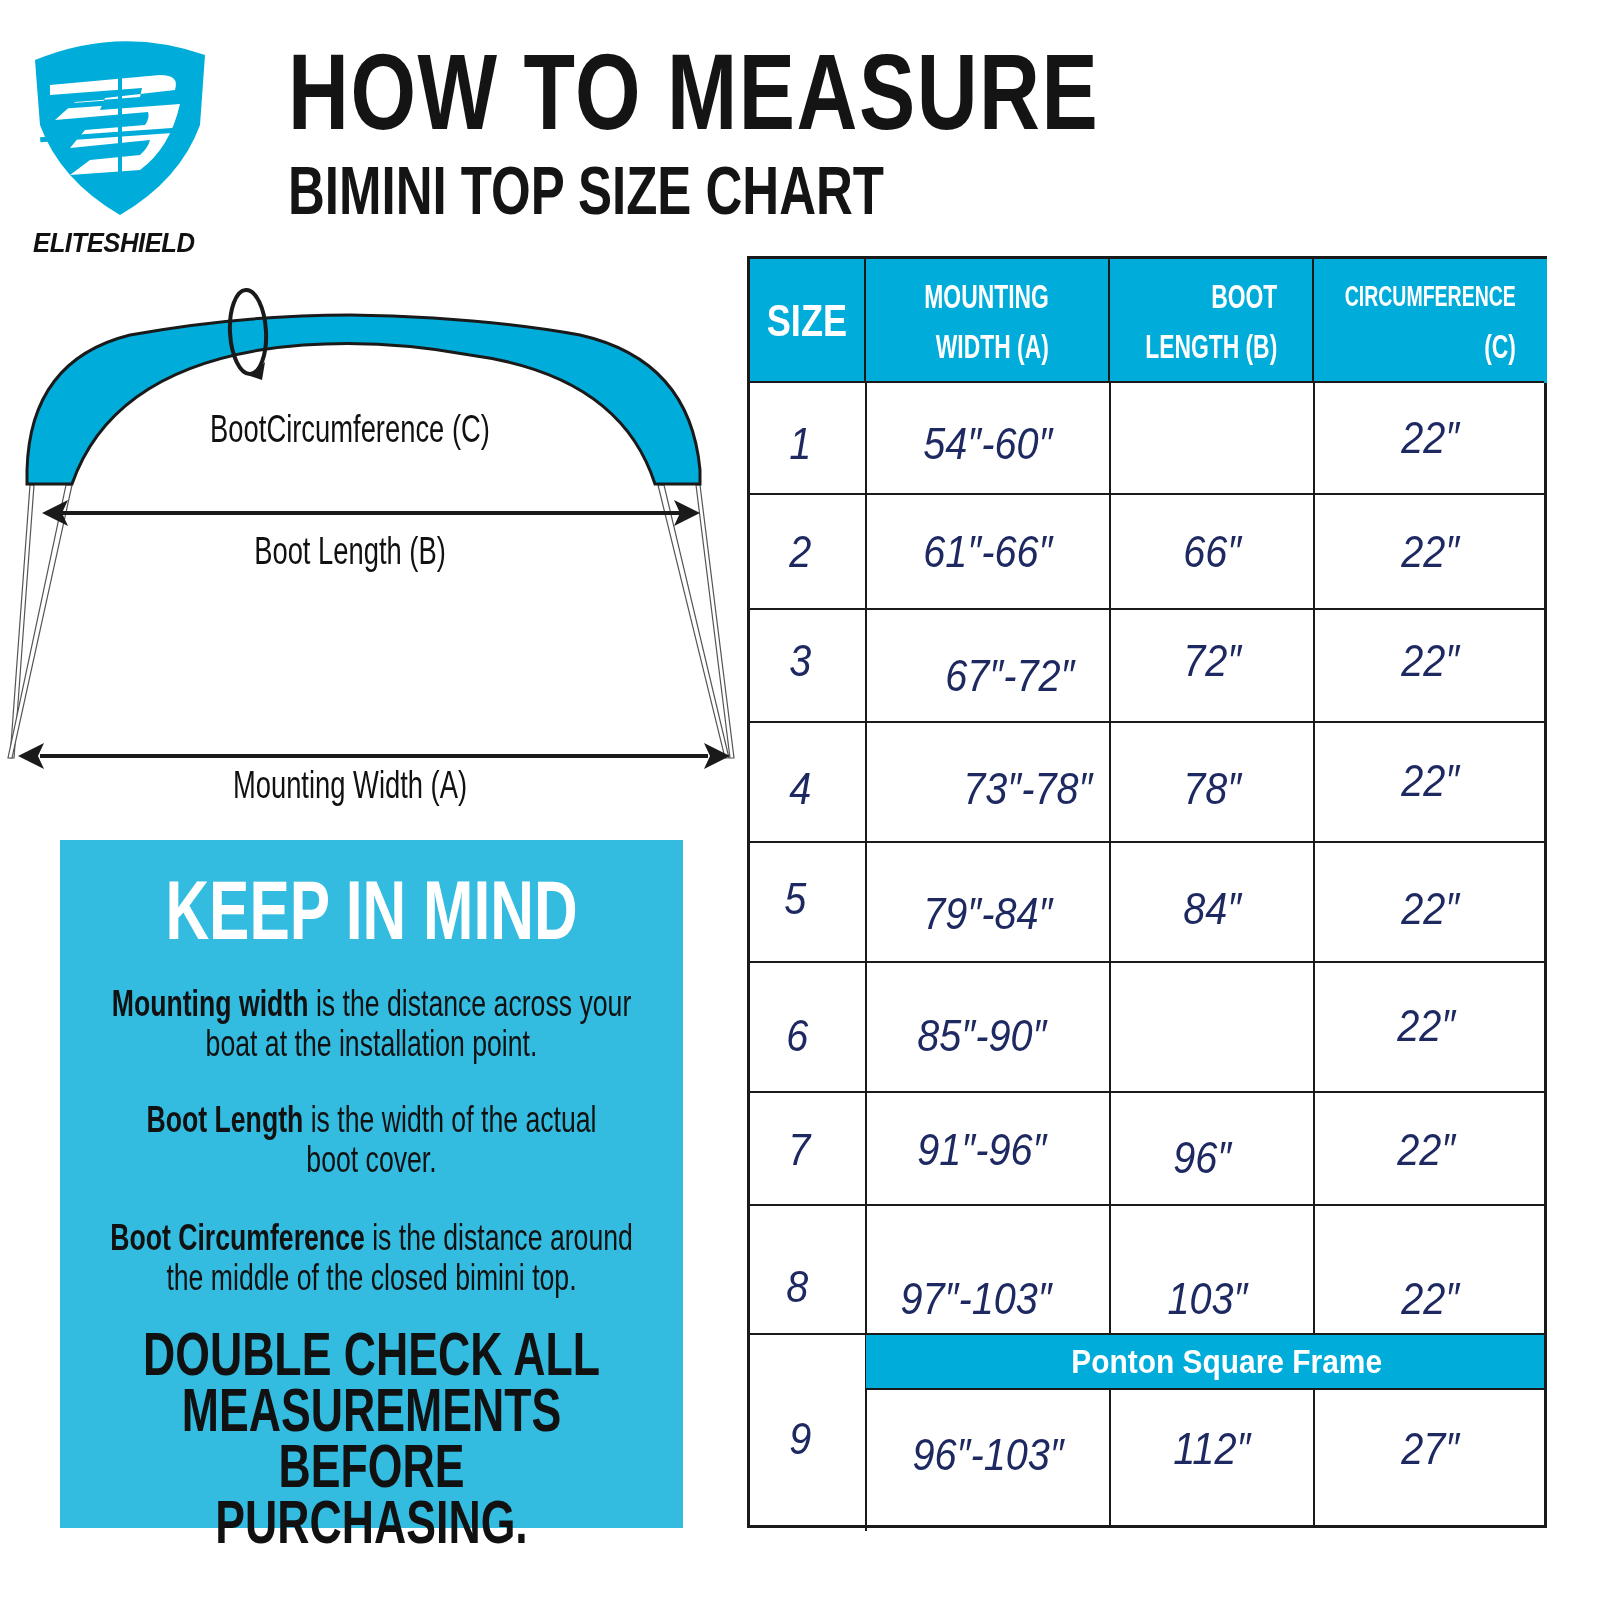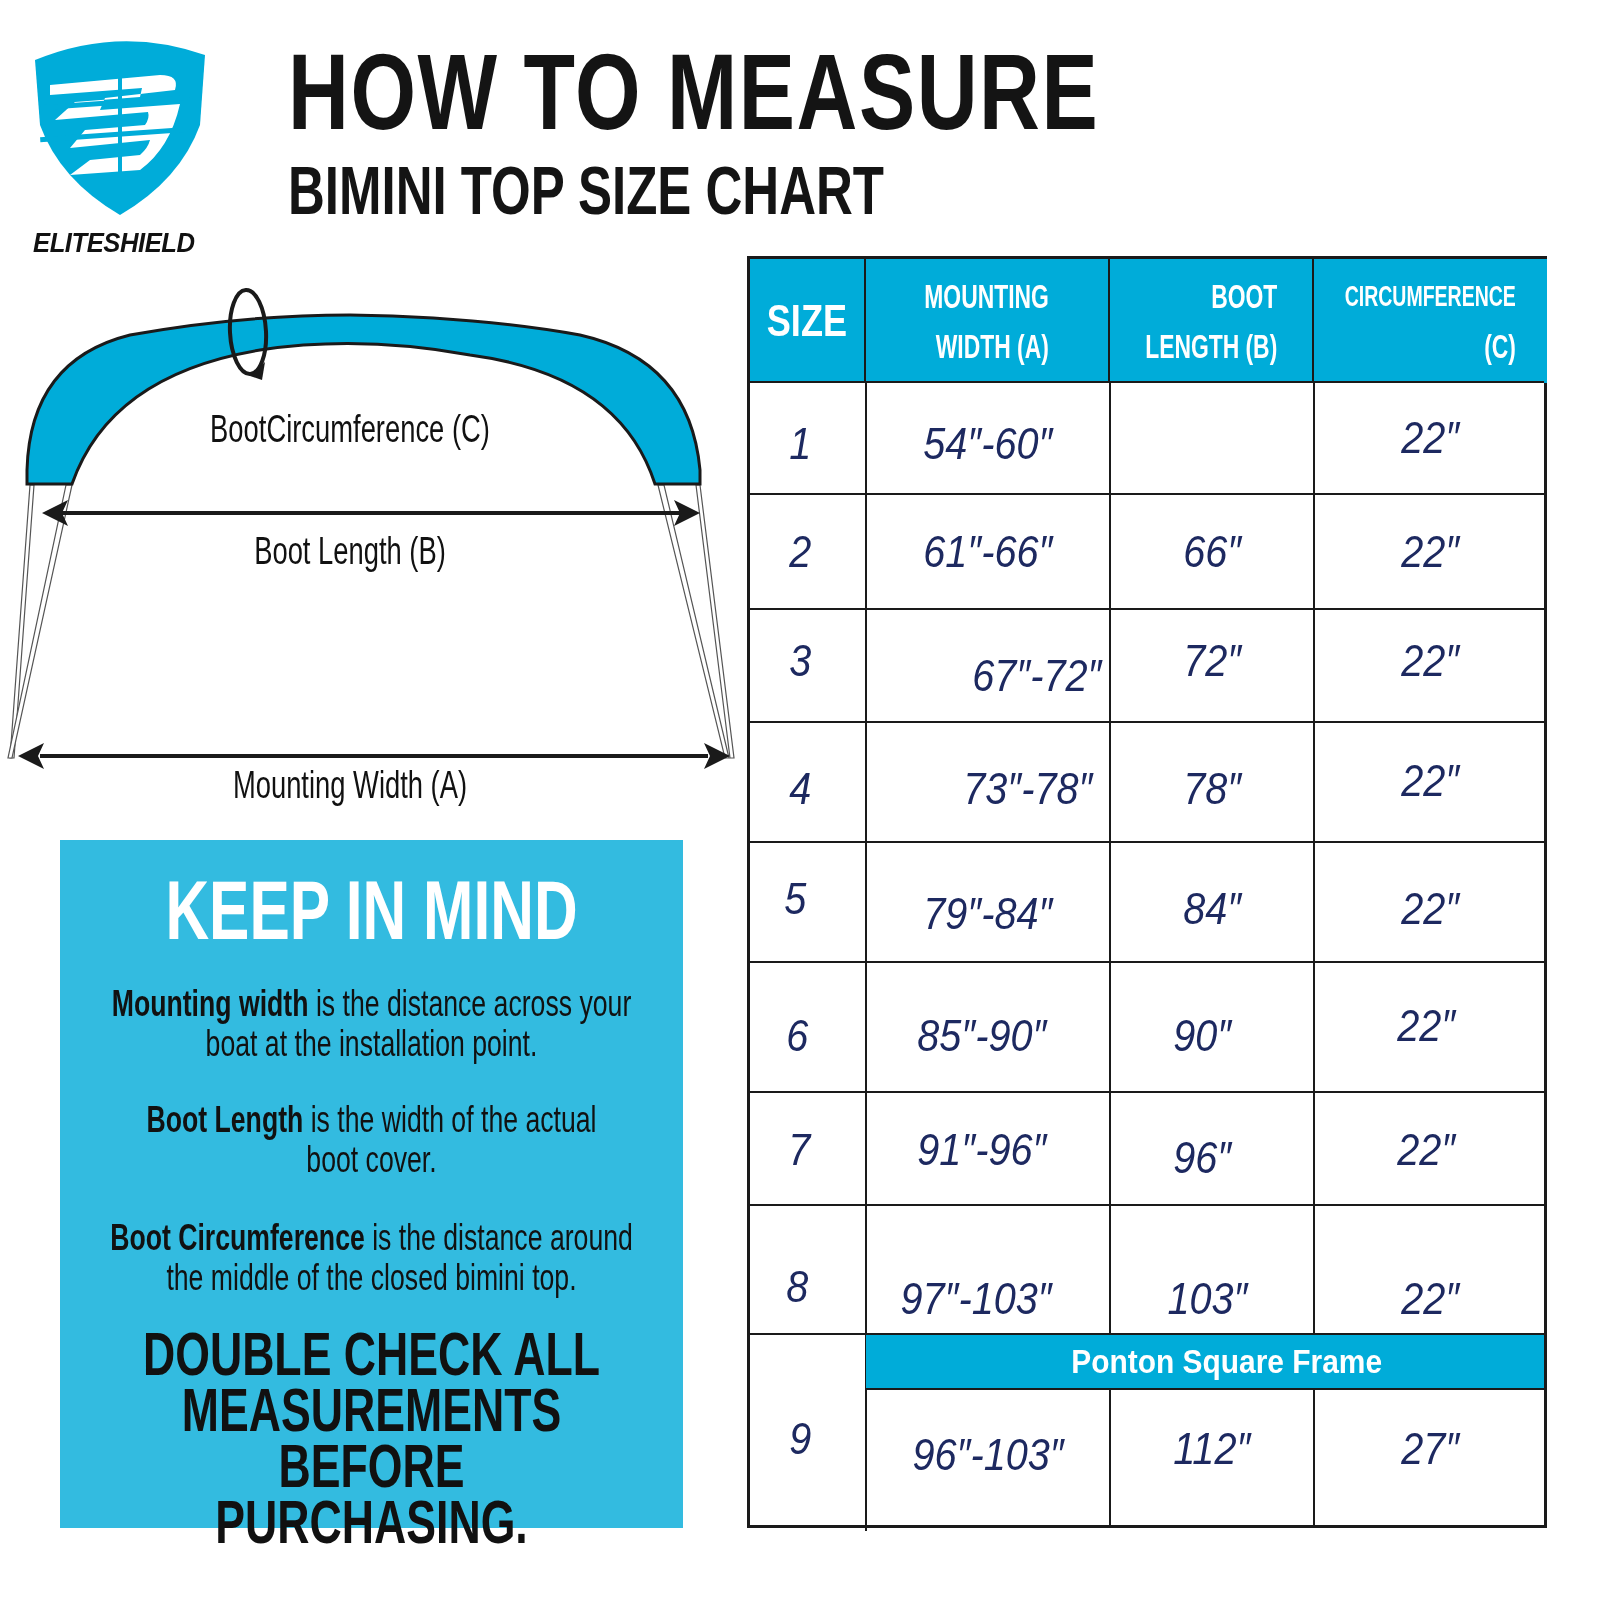--- a/index.html
+++ b/index.html
@@ -149,21 +149,21 @@
   <div class="cell" style="left:360px;width:204px;top:236px;height:113px;">
       <span>66″</span>
     </div>
   <div class="cell" style="left:564px;width:233px;top:236px;height:113px;">
       <span>22″</span>
     </div>
 
   <div class="cell" style="left:0;width:100px;top:345px;height:113px;">
       <span>3</span>
     </div>
-  <div class="cell" style="left:116px;width:288px;top:360px;height:113px;margin-left:27px;">
+  <div class="cell" style="left:116px;width:288px;top:360px;height:113px;">
       <span>67″-72″</span>
     </div>
   <div class="cell" style="left:360px;width:204px;top:345px;height:113px;">
       <span>72″</span>
     </div>
   <div class="cell" style="left:564px;width:233px;top:345px;height:113px;">
       <span>22″</span>
     </div>
 
   <div class="cell" style="left:0;width:100px;top:470px;height:120px;">
@@ -191,23 +191,20 @@
   <div class="cell" style="left:564px;width:233px;top:590px;height:120px;">
       <span>22″</span>
     </div>
 
   <div class="cell" style="left:0;width:95px;top:712px;height:130px;">
       <span>6</span>
     </div>
   <div class="cell" style="left:110px;width:244px;top:712px;height:130px;">
       <span>85″-90″</span>
     </div>
-  <div class="cell" style="left:350px;width:204px;top:712px;height:130px;">
-      <span>90″</span>
-    </div>
   <div class="cell" style="left:560px;width:233px;top:702px;height:130px;">
       <span>22″</span>
     </div>
 
   <div class="cell" style="left:0;width:98px;top:834px;height:113px;">
       <span>7</span>
     </div>
   <div class="cell" style="left:110px;width:244px;top:834px;height:113px;">
       <span>91″-96″</span>
     </div>

